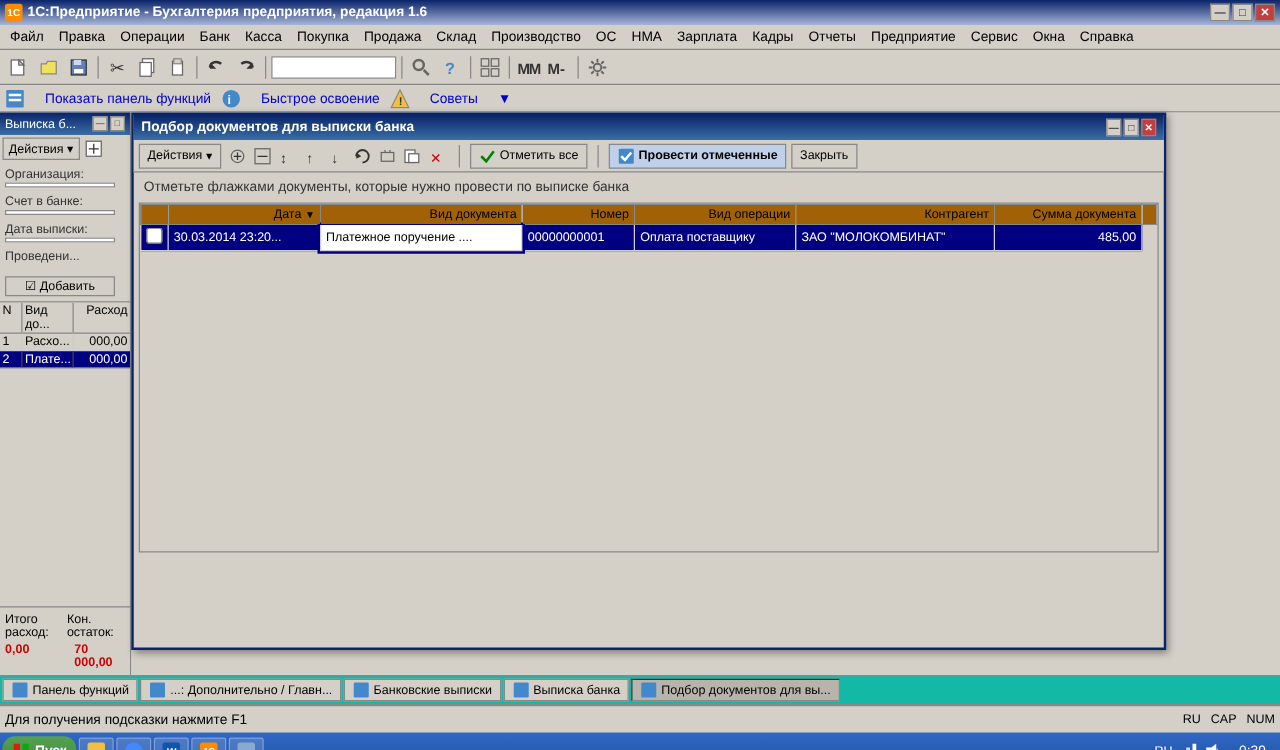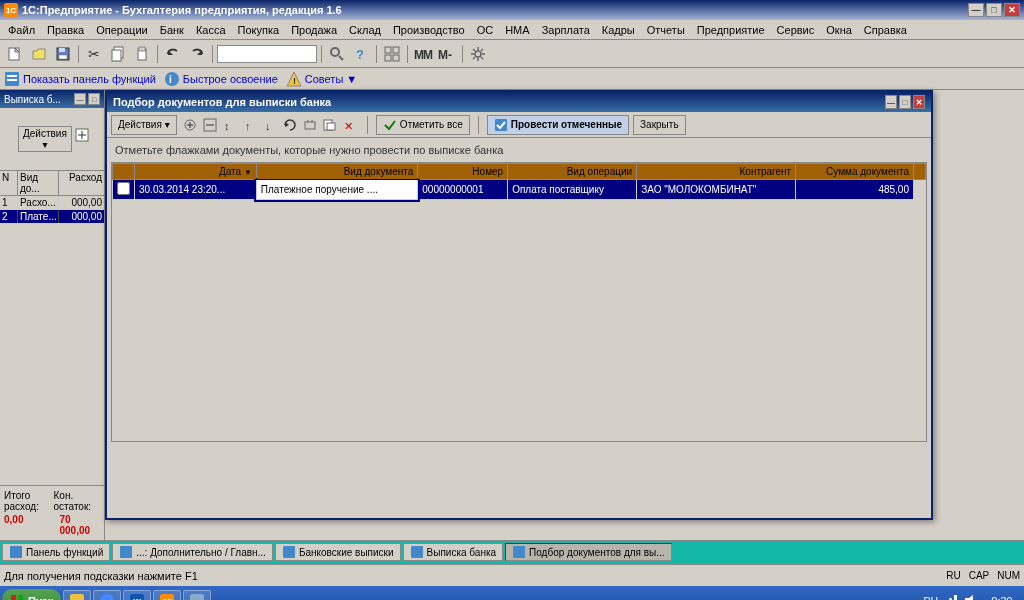--- a/index.html
+++ b/index.html
@@ -114,21 +114,21 @@
       height: 22px;
       display: flex;
       align-items: center;
       padding: 0 4px;
       gap: 8px;
       border-bottom: 1px solid #888;
     }
     .action-link {
       display: flex;
       align-items: center;
-      gap: 3px;
+      gap: 16px;
       cursor: pointer;
       font-size: 11px;
       color: #0000cc;
     }
 
     
     .workspace {
       display: flex;
       height: calc(600px - 20px - 20px - 28px - 22px - 24px - 22px);
       position: relative;
@@ -146,21 +146,21 @@
       color: white;
       font-size: 10px;
       padding: 2px 4px;
       display: flex;
       align-items: center;
       justify-content: space-between;
       height: 18px;
     }
     .left-panel-toolbar {
       background: #d4d0c8;
-      padding: 18px;
+      padding: 2px;
       display: flex;
       gap: 2px;
     }
     .left-panel-fields {
       padding: 4px;
     }
     .field-row {
       margin-bottom: 6px;
     }
     .field-label {
@@ -568,20 +568,40 @@
       <button style="font-size:10px;padding:1px 4px;border:1px solid #888;background:#d4d0c8;cursor:pointer;">
         <span>Действия</span> ▾
       </button>
       <div class="toolbar-btn" style="width:18px;height:18px;">
         <svg width="14" height="14" viewBox="0 0 14 14">
             <rect x="1" y="1" width="12" height="12" fill="white" stroke="#666"></rect>
             <line x1="7" y1="3" x2="7" y2="11" stroke="#333"></line>
             <line x1="3" y1="7" x2="11" y2="7" stroke="#333"></line>
           </svg>
       </div>
+    </div>
+    <div class="left-panel-fields">
+      <div class="field-row">
+        <div class="field-label">Организация:</div>
+        <div class="field-value"></div>
+      </div>
+      <div class="field-row">
+        <div class="field-label">Счет в банке:</div>
+        <div class="field-value"></div>
+      </div>
+      <div class="field-row">
+        <div class="field-label">Дата выписки:</div>
+        <div class="field-value"></div>
+      </div>
+      <div class="field-row">
+        <div class="field-label">Проведени...</div>
+      </div>
+      <button style="font-size:10px;padding:1px 4px;margin-top:4px;border:1px solid #888;background:#d4d0c8;cursor:pointer;width:88px;">
+        ☑ <span>Добавить</span>
+      </button>
     </div>
 
     <div style="flex:1;overflow:hidden;position:relative;border-top:1px solid #888;">
       <div style="display:flex;background:#d4d0c8;border-bottom:1px solid #888;">
         <div style="width:18px;font-size:10px;padding:1px 2px;border-right:1px solid #888;">N</div>
         <div style="flex:1;font-size:10px;padding:1px 2px;border-right:1px solid #888;">Вид до...</div>
         <div style="width:45px;font-size:10px;padding:1px 2px;text-align:right;">Расход</div>
       </div>
       <div style="display:flex;border-bottom:1px solid #ccc;">
         <div style="width:18px;font-size:10px;padding:1px 2px;border-right:1px solid #ccc;">1</div>

